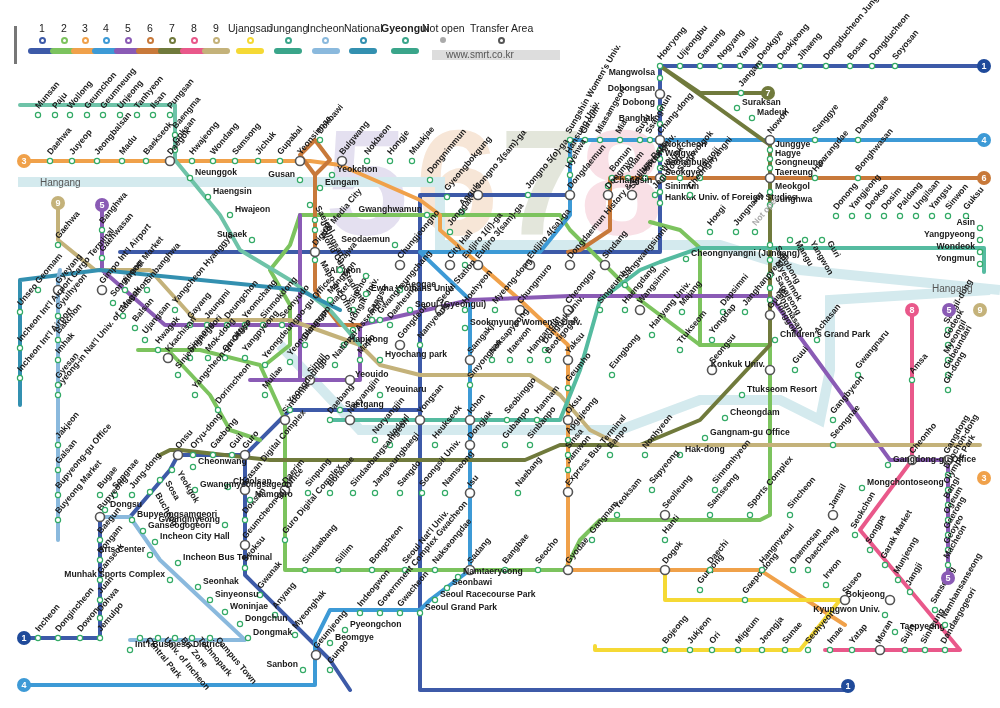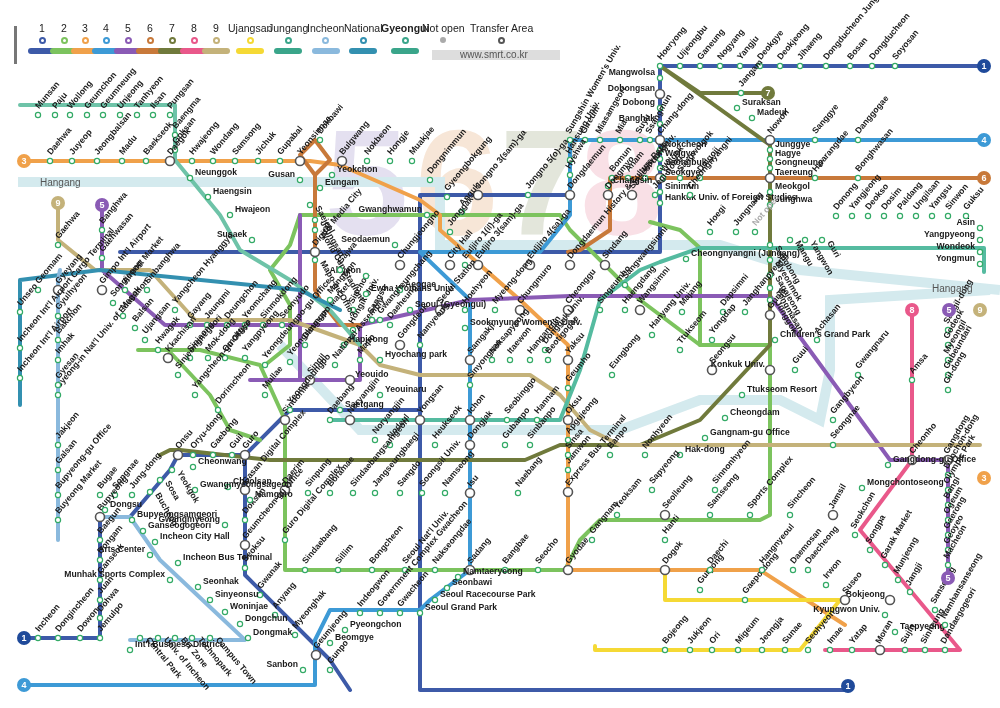--- a/index.html
+++ b/index.html
@@ -5,21 +5,21 @@
   html,body{margin:0;padding:0;background:#fff;}
   body{width:1000px;height:708px;overflow:hidden;position:relative;font-family:"Liberation Sans",sans-serif;}
   #map{position:absolute;left:0;top:0;width:1000px;height:708px;}
   .legend{position:absolute;left:14px;top:22px;height:42px;}
   .legend-bar{position:absolute;left:0;top:4px;width:3px;height:38px;background:#777;}
   .legend-item{position:absolute;top:0;text-align:center;font-size:10.5px;color:#222;white-space:nowrap;}
   .legend-item .lbl{display:block;height:12px;line-height:12px;}
   .legend-item .dot{display:block;margin:3px auto 0;width:7px;height:7px;border:2px solid #555;border-radius:50%;background:#fff;box-sizing:border-box;}
   .legend-item .dot.grey{background:#aaa;border-color:#aaa;width:6px;height:6px;}
   .legend-item .sw{display:block;margin:4px auto 0;width:28px;height:6px;border-radius:3px;}
-  .site{position:absolute;left:432px;top:50px;width:128px;height:10px;background:#ddd;font-size:10px;color:#555;line-height:10px;padding-left:28px;box-sizing:border-box;}
+  .site{position:absolute;left:432px;top:50px;width:128px;height:10px;background:#ddd;font-size:10px;color:#555;line-height:10px;padding-left:14px;box-sizing:border-box;}
   .st-label{font-size:8.6px;fill:#1a1a1a;font-weight:bold;font-family:"Liberation Sans",sans-serif;}
   .st-label.notopen{fill:#aaa;}
   .river-label{font-size:10px;fill:#555;font-family:"Liberation Sans",sans-serif;}
   .badge-text{font-size:9px;fill:#fff;font-weight:bold;font-family:"Liberation Sans",sans-serif;text-anchor:middle;dominant-baseline:central;}
   .bg-num{font-size:150px;font-weight:bold;font-family:"Liberation Sans",sans-serif;}
 </style>
 </head>
 <body>
 
 <svg id="map" viewBox="0 0 1000 708" xmlns="http://www.w3.org/2000/svg">

